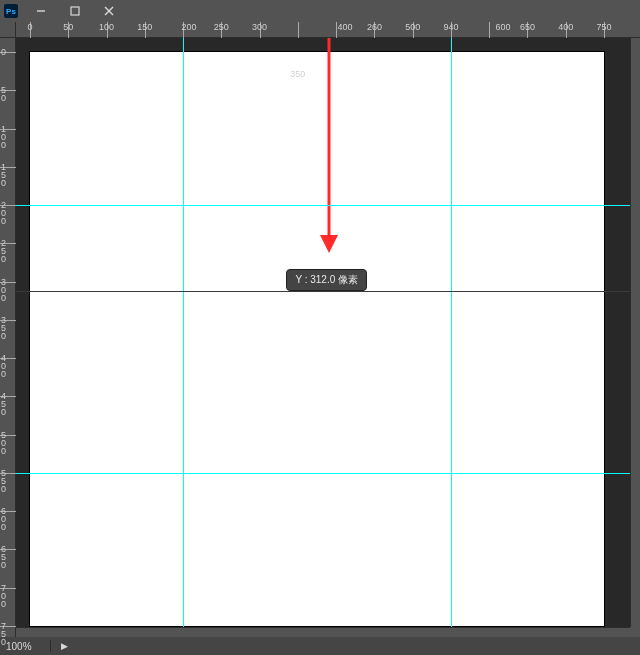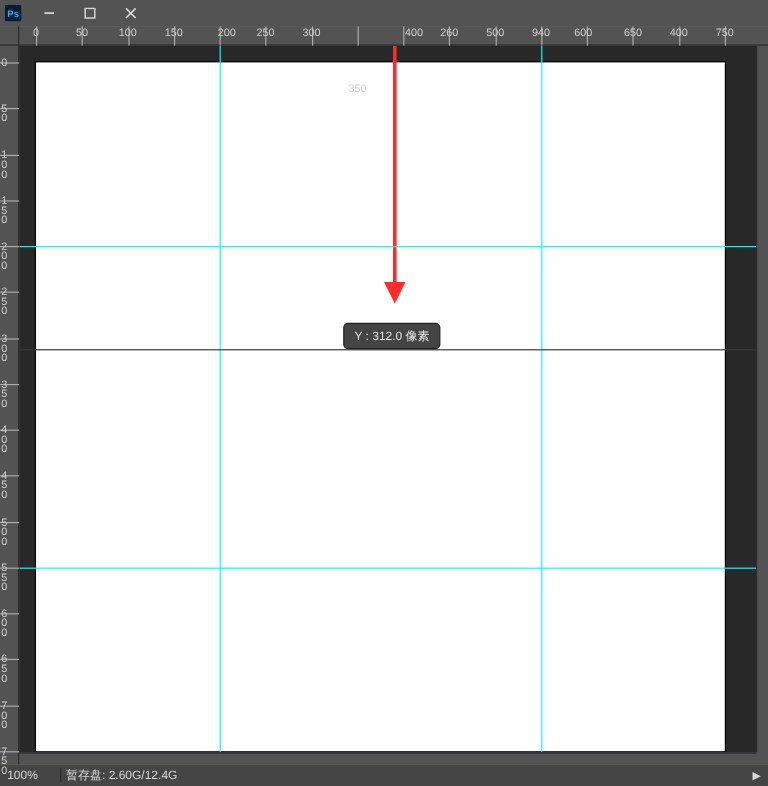--- a/index.html
+++ b/index.html
@@ -99,21 +99,21 @@
         <div class="label" style="left: 281.867px; margin-top: 47px;">350</div>
         <div class="major" style="left: 320.133px;"></div>
         <div class="label" style="left: 329px;">400</div>
         <div class="major" style="left: 358.4px;"></div>
         <div class="label" style="left: 358.4px;">260</div>
         <div class="major" style="left: 396.666px;"></div>
         <div class="label" style="left: 396.666px;">500</div>
         <div class="major" style="left: 434.933px;"></div>
         <div class="label" style="left: 434.933px;">940</div>
         <div class="major" style="left: 473.2px;"></div>
-        <div class="label" style="left: 470px;">600</div>
+        <div class="label" style="left: 487px;">600</div>
         <div class="major" style="left: 511.466px;"></div>
         <div class="label" style="left: 511.466px;">650</div>
         <div class="major" style="left: 549.733px;"></div>
         <div class="label" style="left: 549.733px;">400</div>
         <div class="major" style="left: 588px;"></div>
         <div class="label" style="left: 588px;">750</div>
       </div>
     <div class="ruler-v" id="rulerV">
         <div class="major" style="top: 14px;"></div>
         <div class="label" style="top: 10px; white-space: pre;">0</div>
@@ -196,19 +196,15 @@
     </div>
 
     <div class="scroll-h"></div>
     <div class="scroll-v"></div>
     <div class="scroll-corner"></div>
   </div>
 
   <div class="statusbar">
     <div class="zoom">100%</div>
     <div class="sep"></div>
-    <div class="scratch">
-      <span>暂存盘:</span>
-      <span>2.60G/12.4G</span>
-    </div>
     <div class="arrow">▶</div>
   </div>
 </div>
 
 </body></html>

